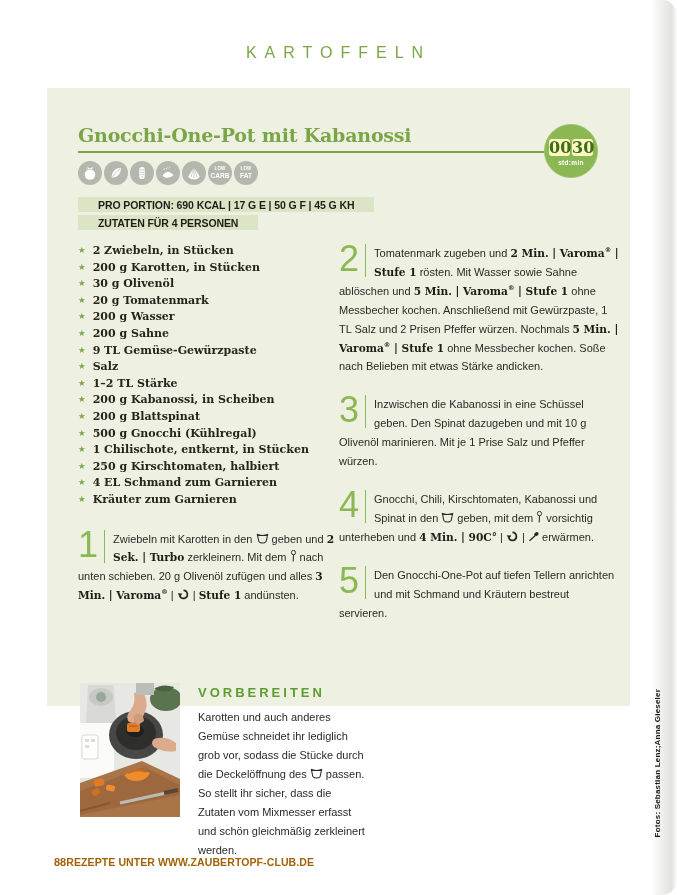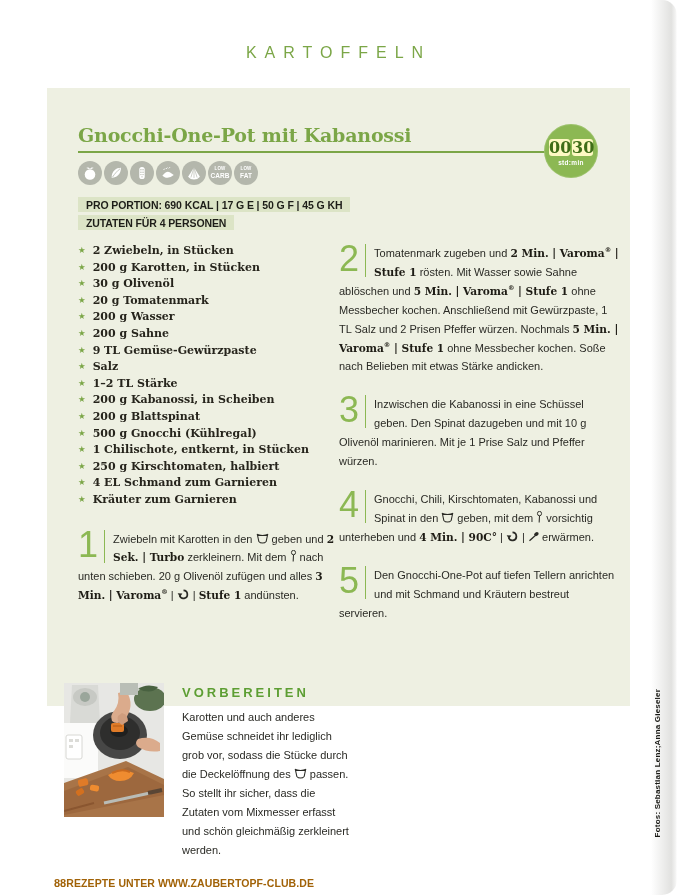--- a/index.html
+++ b/index.html
@@ -34,21 +34,21 @@
   
   .badges{position:absolute;left:31px;top:73px;display:flex;gap:2px;}
   .badge{width:24px;height:24px;border-radius:50%;background:var(--icon-gray);
     display:flex;flex-direction:column;align-items:center;justify-content:center;overflow:hidden;}
   .badge-text span{display:block;color:#fff;text-align:center;font-weight:700;line-height:1;}
   .badge-text .bt-top{font-size:4.5px;letter-spacing:0.2px;margin-bottom:1px;}
   .badge-text .bt-bottom{font-size:6.5px;letter-spacing:0.1px;}
 
   
   .strip{position:absolute;left:31px;height:15px;background:var(--strip-bg);
-    display:inline-flex;align-items:center;padding:0 8px;
+    display:inline-flex;align-items:center;padding:0 20px;
     color:#1d1d18;font-weight:700;font-size:10.5px;letter-spacing:-0.1px;white-space:nowrap;}
   .strip.nutrition{top:109px;}
   .strip.servings{top:127px;}
 
   
   .col-left{position:absolute;left:31px;top:155px;width:258px;}
   .col-right{position:absolute;left:292px;top:155px;width:280px;}
 
   ul.ingredients{list-style:none;}
   li.ing{font-family:"DejaVu Serif",serif;font-weight:700;font-size:11px;line-height:15.6px;
@@ -60,31 +60,31 @@
   .step .num{float:left;color:var(--badge-green);font-size:36px;line-height:30px;font-weight:400;
     padding-right:6px;margin:1px 8px 0 0;border-right:1.6px solid var(--badge-green);height:33px;
     font-family:"Liberation Sans",sans-serif;transform-origin:left top;}
   .step .stext{font-size:11px;line-height:15.9px;}
   .stext b.cmd, .tip-text b.cmd{font-family:"DejaVu Serif",serif;font-weight:700;font-size:10.6px;color:#1e1c15;}
   .stext sup,.tip-text sup{font-size:6.5px;}
   .tic{display:inline-block;vertical-align:-1px;color:#2a2a25;line-height:0;}
   .col-left .step{margin-top:20px;margin-bottom:0;}
 
   
-  .tip{position:absolute;left:17px;top:595px;display:flex;}
+  .tip{position:absolute;left:33px;top:595px;display:flex;}
   .tip-photo{width:100px;height:134px;flex:0 0 auto;overflow:hidden;}
   .tip-body{margin-left:18px;width:172px;}
   .tip-heading{color:#5d9e33;font-weight:700;font-size:13px;letter-spacing:3px;margin-top:2px;}
   .tip-text{font-size:11px;line-height:19px;color:#2a2a25;margin-top:8px;}
 
   
   .footer{position:absolute;left:25px;top:856px;display:flex;align-items:baseline;gap:0;
     color:#a16207;font-weight:700;padding-left:29px;}
   .page-number{font-size:11px;}
-  .footer-text{font-size:10.5px;letter-spacing:0.1px;margin-top:21px;}
+  .footer-text{font-size:10.5px;letter-spacing:0.1px;}
 
   .credit{position:absolute;right:15px;bottom:58px;writing-mode:vertical-rl;transform:rotate(180deg);
     font-size:8px;font-weight:700;color:#10100c;letter-spacing:0.2px;}
 </style>
 </head>
 <body>
 
 <div class="page">
 
   <div class="category">KARTOFFELN</div>

